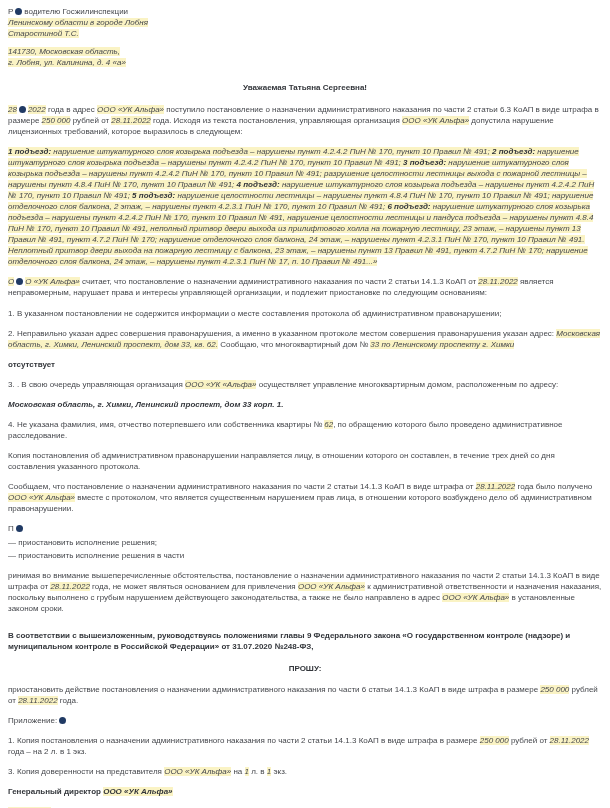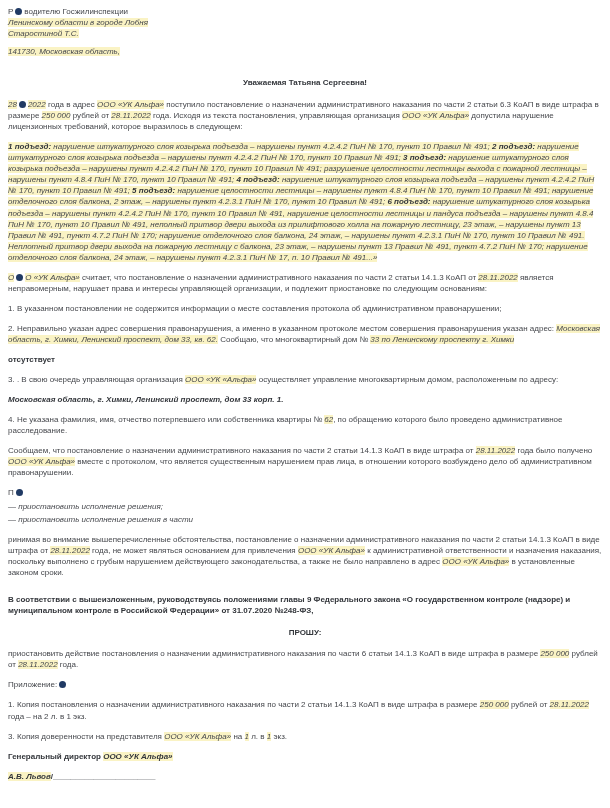--- a/index.html
+++ b/index.html
@@ -11,23 +11,23 @@
     overflow: hidden;
     font-family: "Liberation Sans", sans-serif;
     font-size: 8px;
     color: #45474c;
     -webkit-font-smoothing: antialiased;
   }
   #doc { padding: 7px 8px 0 8px; }
   p { margin: 0 0 9px 0; line-height: 1.38; }
   p.addr { margin: 0; line-height: 1.35; }
   p.addr-gap { margin-top: 8px; }
-  p.greeting { text-align: center; margin: 19px 0 11px 0; }
+  p.greeting { text-align: center; margin: 13px 0 11px 0; }
   p.tight { margin-bottom: 3px; }
-  p.list { margin: 0 0 2px 0; font-style: italic; }
+  p.list { margin: 0 0 2px 0; }
   p.list-end { margin-bottom: 9px; }
   p.center-bold { text-align: center; margin: 11px 0 10px 0; }
   p.mt { margin-top: 16px; }
   .hl { background: #faf3c4; }
   .i { font-style: italic; }
   .b { font-weight: bold; color: #33363b; }
   .dot {
     display: inline-block;
     width: 7px; height: 7px;
     border-radius: 50%;
@@ -37,30 +37,32 @@
   }
 </style>
 </head>
 <body>
 
 <div id="doc">
     <p class="addr"><span class="">Р</span><span class="dot"></span><span class="">водителю Госжилинспекции</span></p>
     <p class="addr"><span class="hl i ">Ленинскому области в городе Лобня</span></p>
     <p class="addr"><span class="hl i ">Старостиной Т.С.</span></p>
     <p class="addr addr-gap"><span class="hl i ">141730, Московская область,</span></p>
+    <p class="addr"><span class="hl i ">г. Лобня, ул. Калинина, д. 4 «а»</span></p>
     <p class="greeting"><span class="b ">Уважаемая Татьяна Сергеевна!</span></p>
     <p class="p"><span class="hl i ">28</span><span class="dot"></span><span class="hl i ">2022</span><span class=""> года в адрес </span><span class="hl i ">ООО «УК Альфа»</span><span class=""> поступило постановление о назначении административного наказания по части 2 статьи 6.3 КоАП в виде штрафа в размере </span><span class="hl i ">250 000</span><span class=""> рублей от </span><span class="hl i ">28.11.2022</span><span class=""> года. Исходя из текста постановления, управляющая организация </span><span class="hl i ">ООО «УК Альфа»</span><span class=""> допустила нарушение лицензионных требований, которое выразилось в следующем:</span></p>
     <p class="p"><span class="hl i b ">1 подъезд:</span><span class="hl i "> нарушение штукатурного слоя козырька подъезда – нарушены пункт 4.2.4.2 ПиН № 170, пункт 10 Правил № 491; </span><span class="hl i b ">2 подъезд:</span><span class="hl i "> нарушение штукатурного слоя козырька подъезда – нарушены пункт 4.2.4.2 ПиН № 170, пункт 10 Правил № 491; </span><span class="hl i b ">3 подъезд:</span><span class="hl i "> нарушение штукатурного слоя козырька подъезда – нарушены пункт 4.2.4.2 ПиН № 170, пункт 10 Правил № 491; разрушение целостности лестницы выхода с пожарной лестницы – нарушены пункт 4.8.4 ПиН № 170, пункт 10 Правил № 491; </span><span class="hl i b ">4 подъезд:</span><span class="hl i "> нарушение штукатурного слоя козырька подъезда – нарушены пункт 4.2.4.2 ПиН № 170, пункт 10 Правил № 491; </span><span class="hl i b ">5 подъезд:</span><span class="hl i "> нарушение целостности лестницы – нарушены пункт 4.8.4 ПиН № 170, пункт 10 Правил № 491; нарушение отделочного слоя балкона, 2 этаж, – нарушены пункт 4.2.3.1 ПиН № 170, пункт 10 Правил № 491; </span><span class="hl i b ">6 подъезд:</span><span class="hl i "> нарушение штукатурного слоя козырька подъезда – нарушены пункт 4.2.4.2 ПиН № 170, пункт 10 Правил № 491, нарушение целостности лестницы и пандуса подъезда – нарушены пункт 4.8.4 ПиН № 170, пункт 10 Правил № 491, неполный притвор двери выхода из прилифтового холла на пожарную лестницу, 23 этаж, – нарушены пункт 13 Правил № 491, пункт 4.7.2 ПиН № 170; нарушение отделочного слоя балкона, 24 этаж, – нарушены пункт 4.2.3.1 ПиН № 170, пункт 10 Правил № 491. Неплотный притвор двери выхода на пожарную лестницу с балкона, 23 этаж, – нарушены пункт 13 Правил № 491, пункт 4.7.2 ПиН № 170; нарушение отделочного слоя балкона, 24 этаж, – нарушены пункт 4.2.3.1 ПиН № 17, п. 10 Правил № 491...»</span></p>
     <p class="p"><span class="hl i ">О</span><span class="dot"></span><span class="hl i ">О «УК Альфа»</span><span class=""> считает, что постановление о назначении административного наказания по части 2 статьи 14.1.3 КоАП от </span><span class="hl i ">28.11.2022</span><span class=""> является неправомерным, нарушает права и интересы управляющей организации, и подлежит приостановке по следующим основаниям:</span></p>
     <p class="p"><span class="">1. В указанном постановлении не содержится информации о месте составления протокола об административном правонарушении;</span></p>
     <p class="p"><span class="">2. Неправильно указан адрес совершения правонарушения, а именно в указанном протоколе местом совершения правонарушения указан адрес: </span><span class="hl i ">Московская область, г. Химки, Ленинский проспект, дом 33, кв. 62.</span><span class=""> Сообщаю, что многоквартирный дом № </span><span class="hl i ">33 по Ленинскому проспекту г. Химки</span></p>
     <p class="p"><span class="b ">отсутствует</span></p>
     <p class="p"><span class="">3. . В свою очередь управляющая организация </span><span class="hl i ">ООО «УК «Альфа»</span><span class=""> осуществляет управление многоквартирным домом, расположенным по адресу:</span></p>
     <p class="p"><span class="i b ">Московская область, г. Химки, Ленинский проспект, дом 33 корп. 1.</span></p>
     <p class="p"><span class="">4. Не указана фамилия, имя, отчество потерпевшего или собственника квартиры № </span><span class="hl i ">62</span><span class="">, по обращению которого было проведено административное расследование.</span></p>
+    <p class="p"><span class="">Копия постановления об административном правонарушении направляется лицу, в отношении которого он составлен, в течение трех дней со дня составления указанного протокола.</span></p>
     <p class="p"><span class="">Сообщаем, что постановление о назначении административного наказания по части 2 статьи 14.1.3 КоАП в виде штрафа от </span><span class="hl i ">28.11.2022</span><span class=""> года было получено </span><span class="hl i ">ООО «УК Альфа»</span><span class=""> вместе с протоколом, что является существенным нарушением прав лица, в отношении которого возбуждено дело об административном правонарушении.</span></p>
     <p class="p tight"><span class="">П</span><span class="dot"></span></p>
     <p class="list"><span class="">—  приостановить исполнение решения;</span></p>
     <p class="list list-end"><span class="">—  приостановить исполнение решения в части</span></p>
     <p class="p"><span class="">ринимая во внимание вышеперечисленные обстоятельства, постановление о назначении административного наказания по части 2 статьи 14.1.3 КоАП в виде штрафа от </span><span class="hl i ">28.11.2022</span><span class=""> года, не может являться основанием для привлечения </span><span class="hl i ">ООО «УК Альфа»</span><span class=""> к административной ответственности и назначения наказания, поскольку выполнено с грубым нарушением действующего законодательства, а также не было направлено в адрес </span><span class="hl i ">ООО «УК Альфа»</span><span class=""> в установленные законом сроки.</span></p>
     <p class="p mt"><span class="b ">В соответствии с вышеизложенным, руководствуясь положениями главы 9 Федерального закона «О государственном контроле (надзоре) и муниципальном контроле в Российской Федерации» от 31.07.2020 №248-ФЗ,</span></p>
     <p class="center-bold"><span class="b ">ПРОШУ:</span></p>
     <p class="p"><span class="">приостановить действие постановления о назначении административного наказания по части 6 статьи 14.1.3 КоАП в виде штрафа в размере </span><span class="hl i ">250 000</span><span class=""> рублей от </span><span class="hl i ">28.11.2022</span><span class=""> года.</span></p>
     <p class="p"><span class="">Приложение:</span><span class="dot"></span></p>
     <p class="p"><span class="">1. Копия постановления о назначении административного наказания по части 2 статьи 14.1.3 КоАП в виде штрафа в размере </span><span class="hl i ">250 000</span><span class=""> рублей от </span><span class="hl i ">28.11.2022</span><span class=""> года – на 2 л. в 1 экз.</span></p>

